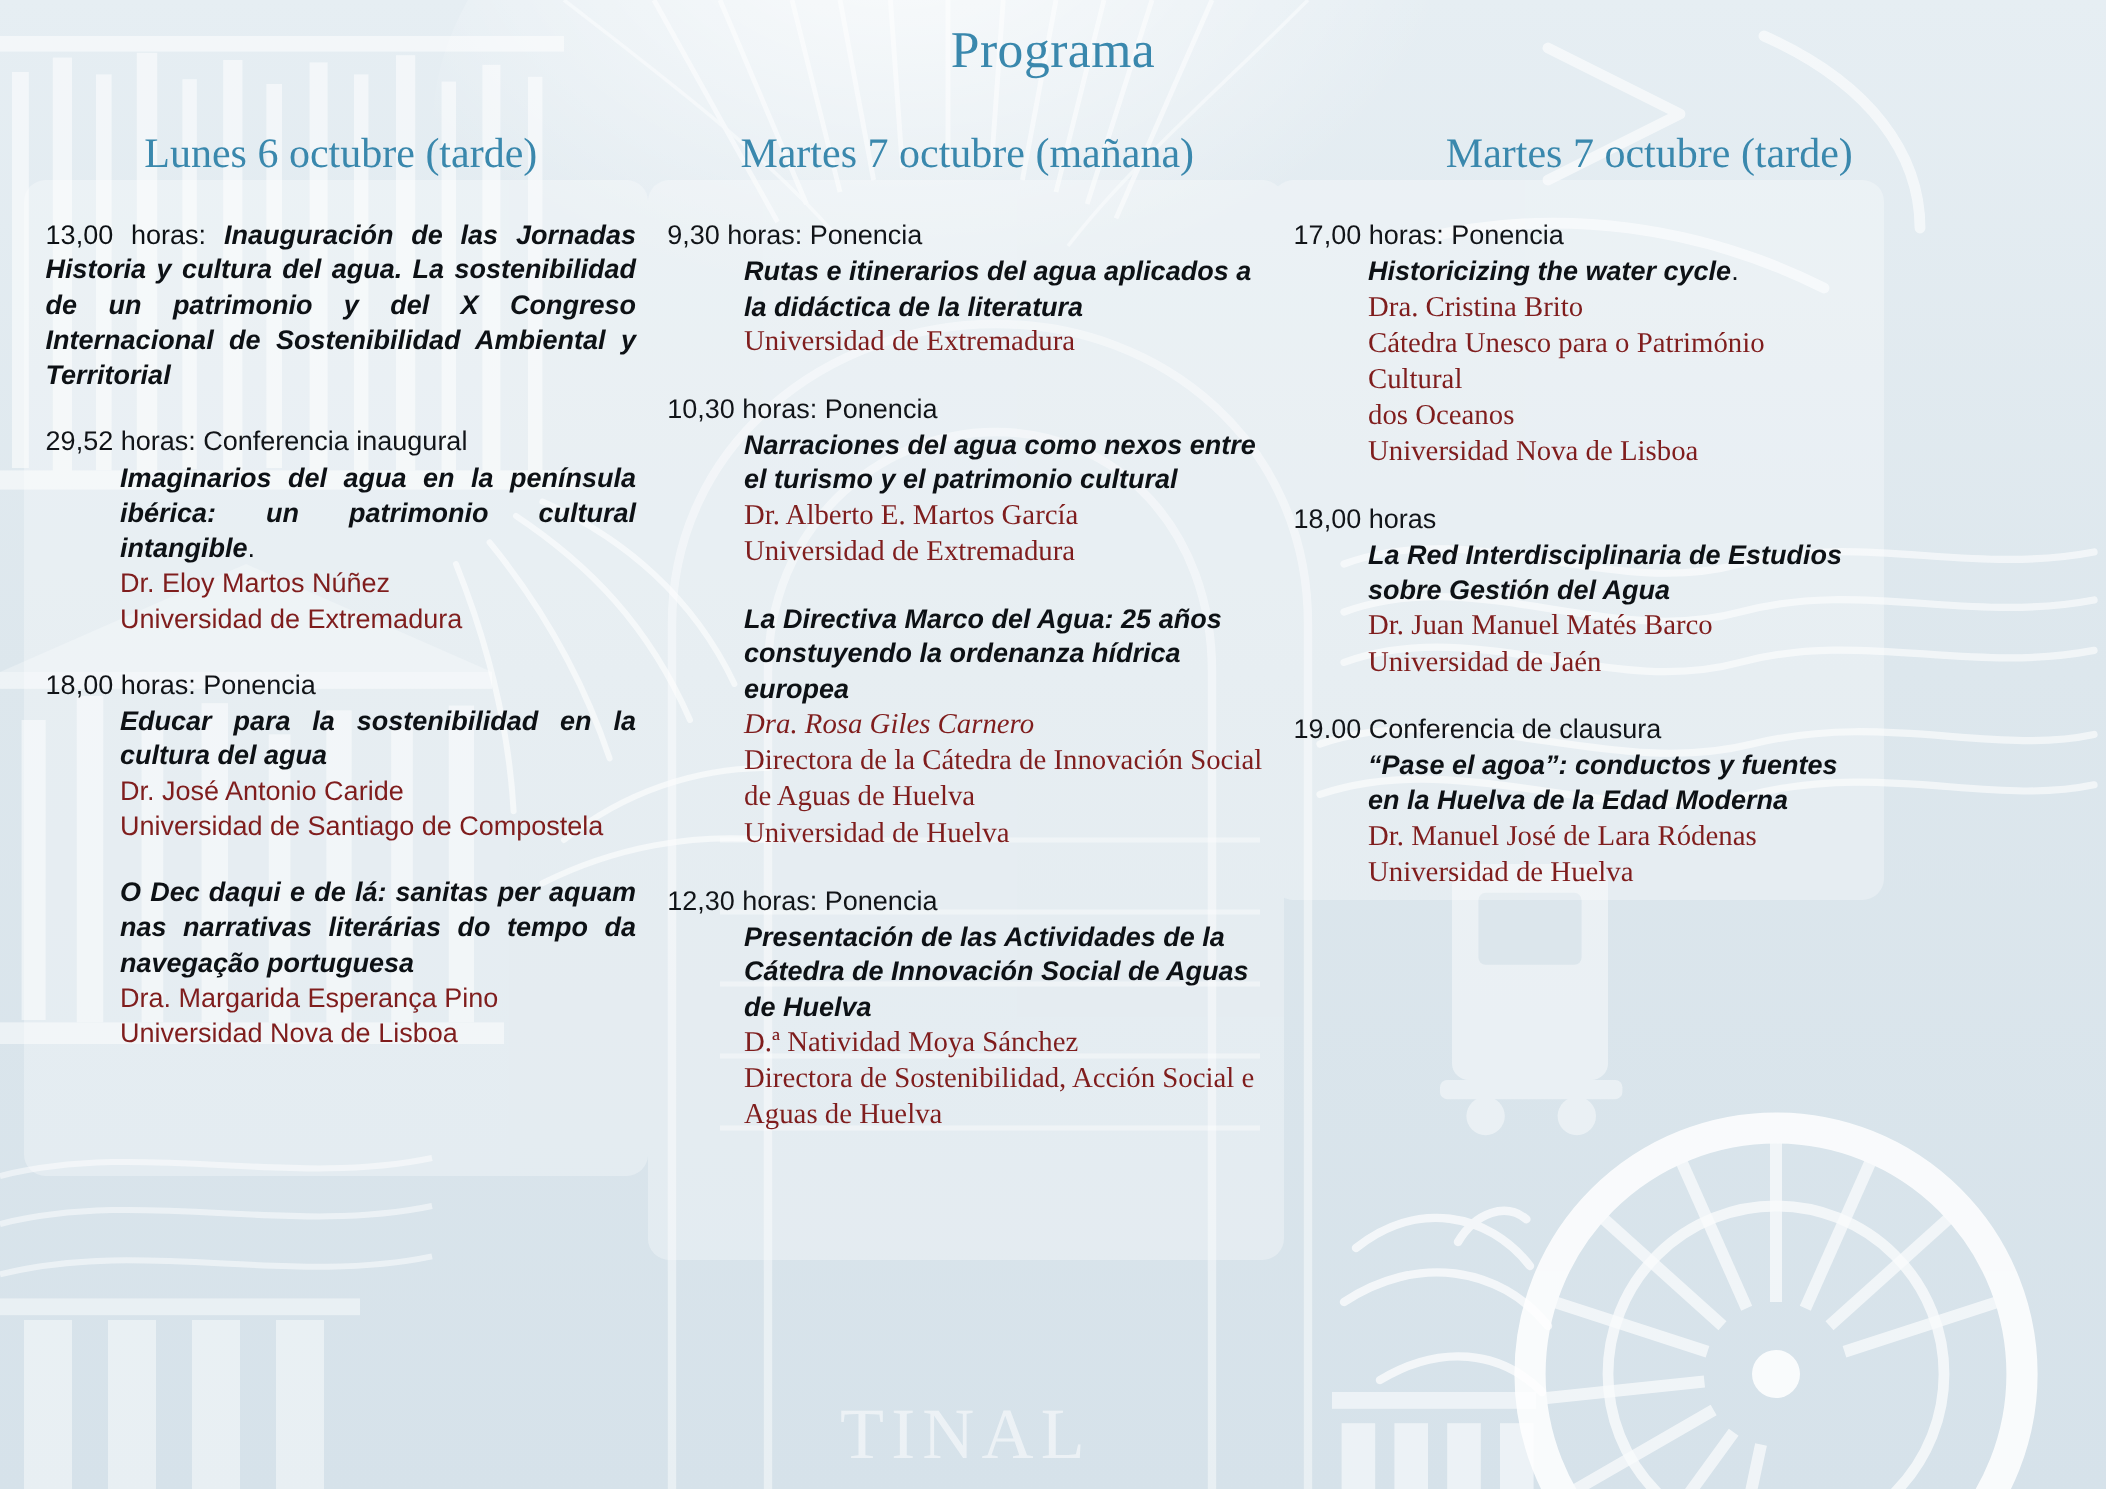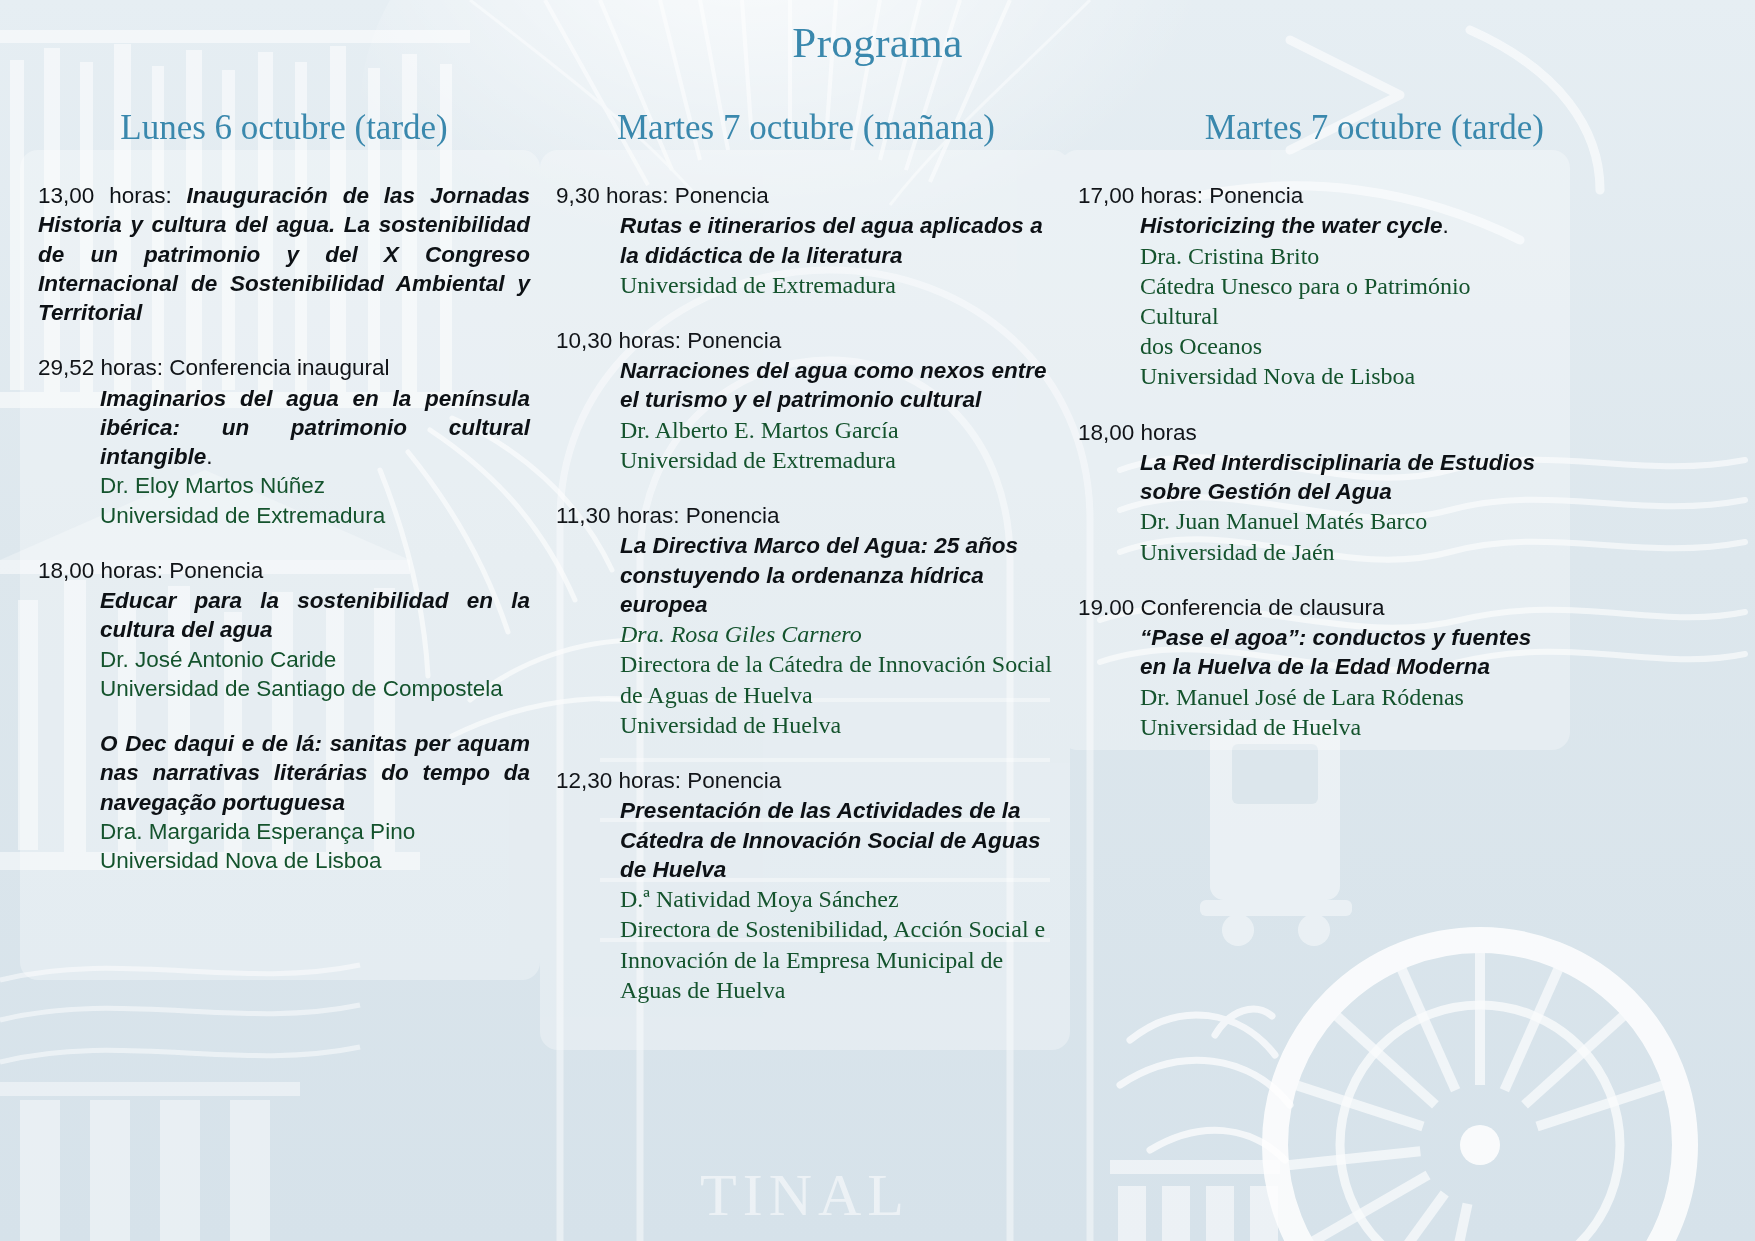--- a/index.html
+++ b/index.html
@@ -92,21 +92,21 @@
     text-align: justify;
     text-justify: inter-word;
     margin: 0;
   }
   .talk-title.nojust { text-align: left; }
   .talk-title .plain { font-style: normal; font-weight: normal; }
 
   .speaker {
     font-family: "Liberation Sans", sans-serif;
     font-size: 22.5px;
-    color: #14532d;
+    color: #7f1d1d;
     line-height: 1.30;
     margin: 0;
   }
   
   .speaker.serif {
     font-family: "Liberation Serif", serif;
     font-size: 24px;
     line-height: 1.26;
   }
   .speaker.serif.italic { font-style: italic; }
@@ -344,37 +344,35 @@
       <div class="entry">
         <div class="time-line">10,30 horas: Ponencia</div>
         <div class="body-block">
           <p class="talk-title nojust">Narraciones del agua como nexos entre el turismo y el patrimonio cultural</p>
           <p class="speaker serif">Dr. Alberto E. Martos García</p>
           <p class="speaker serif">Universidad de Extremadura</p>
         </div>
       </div>
 
       <div class="entry">
-        <div class="time-line">11,30 horas: Ponencia</div>
         <div class="body-block">
           <p class="talk-title nojust">La Directiva Marco del Agua: 25 años constuyendo la ordenanza hídrica europea</p>
           <p class="speaker serif italic">Dra. Rosa Giles Carnero</p>
           <p class="speaker serif">Directora de la Cátedra de Innovación Social</p>
           <p class="speaker serif">de Aguas de Huelva</p>
           <p class="speaker serif">Universidad de Huelva</p>
         </div>
       </div>
 
       <div class="entry">
         <div class="time-line">12,30 horas: Ponencia</div>
         <div class="body-block">
           <p class="talk-title nojust">Presentación de las Actividades de la Cátedra de Innovación Social de Aguas de Huelva</p>
           <p class="speaker serif">D.ª Natividad Moya Sánchez</p>
           <p class="speaker serif">Directora de Sostenibilidad, Acción Social e</p>
-          <p class="speaker serif">Innovación de la Empresa Municipal de</p>
           <p class="speaker serif">Aguas de Huelva</p>
         </div>
       </div>
     </div>
 
     <div class="column" id="col-3">
       <div class="col-head">Martes 7 octubre (tarde)</div>
 
       <div class="entry">
         <div class="time-line">17,00 horas: Ponencia</div>

